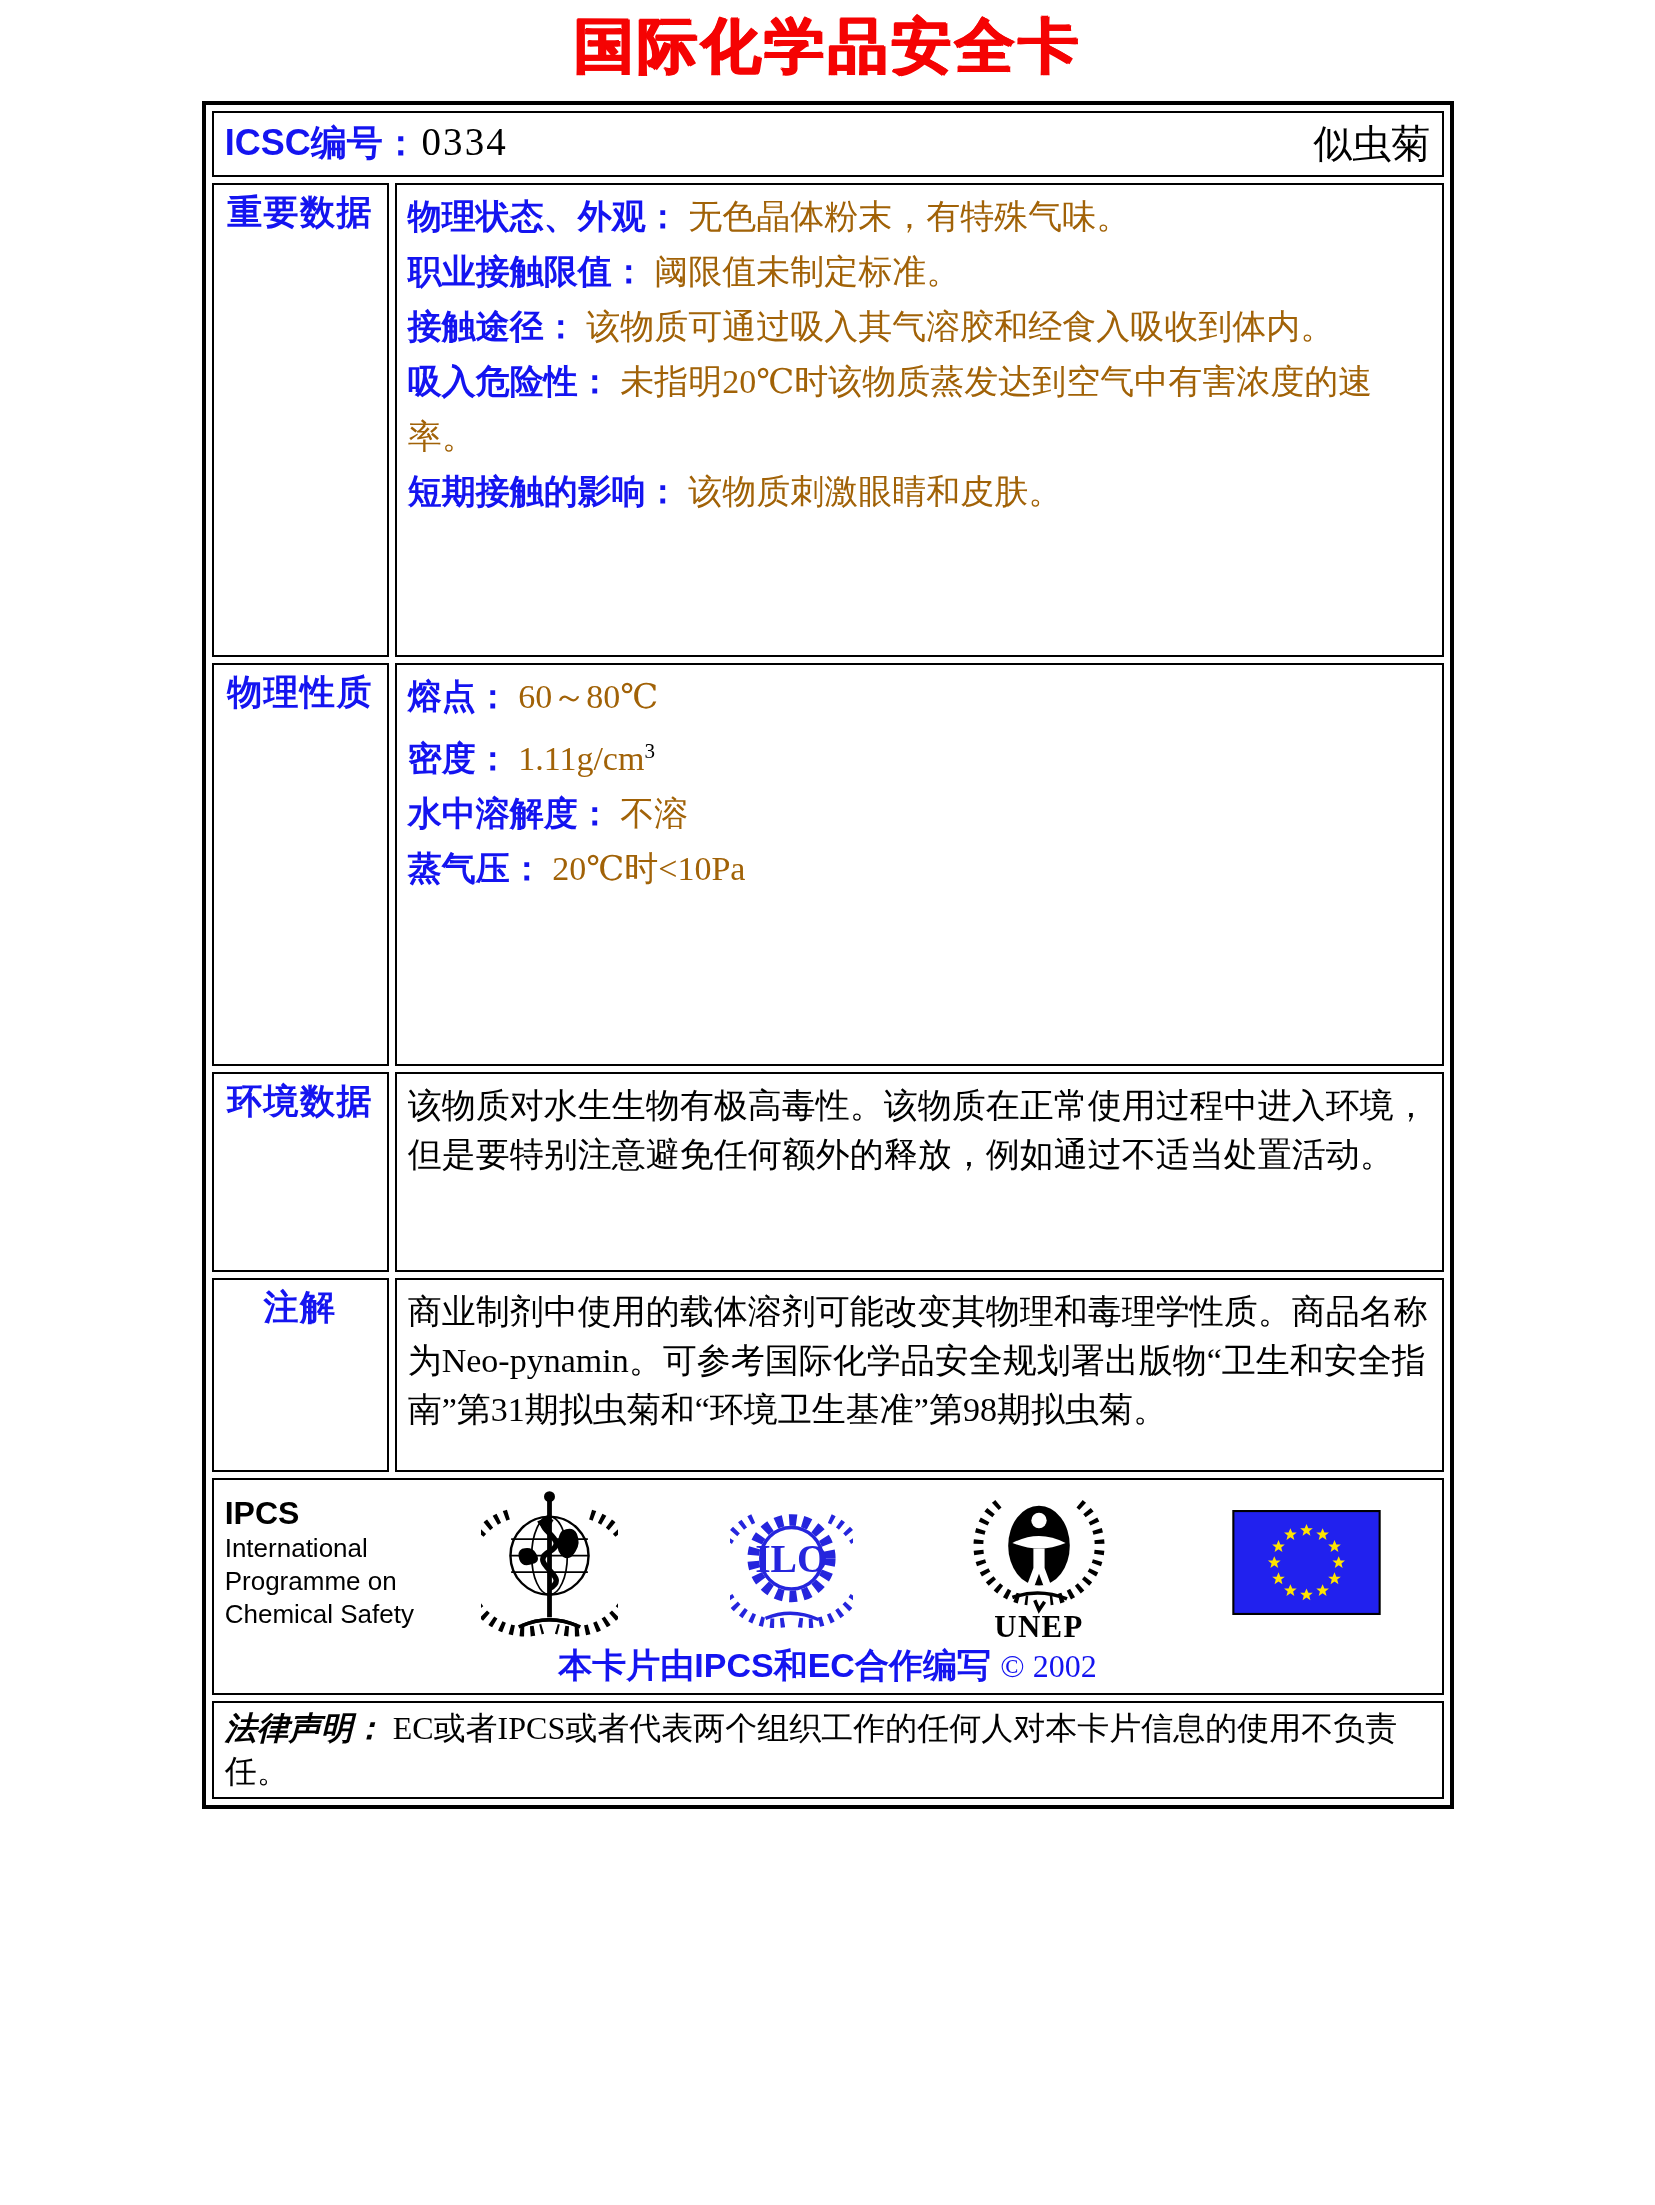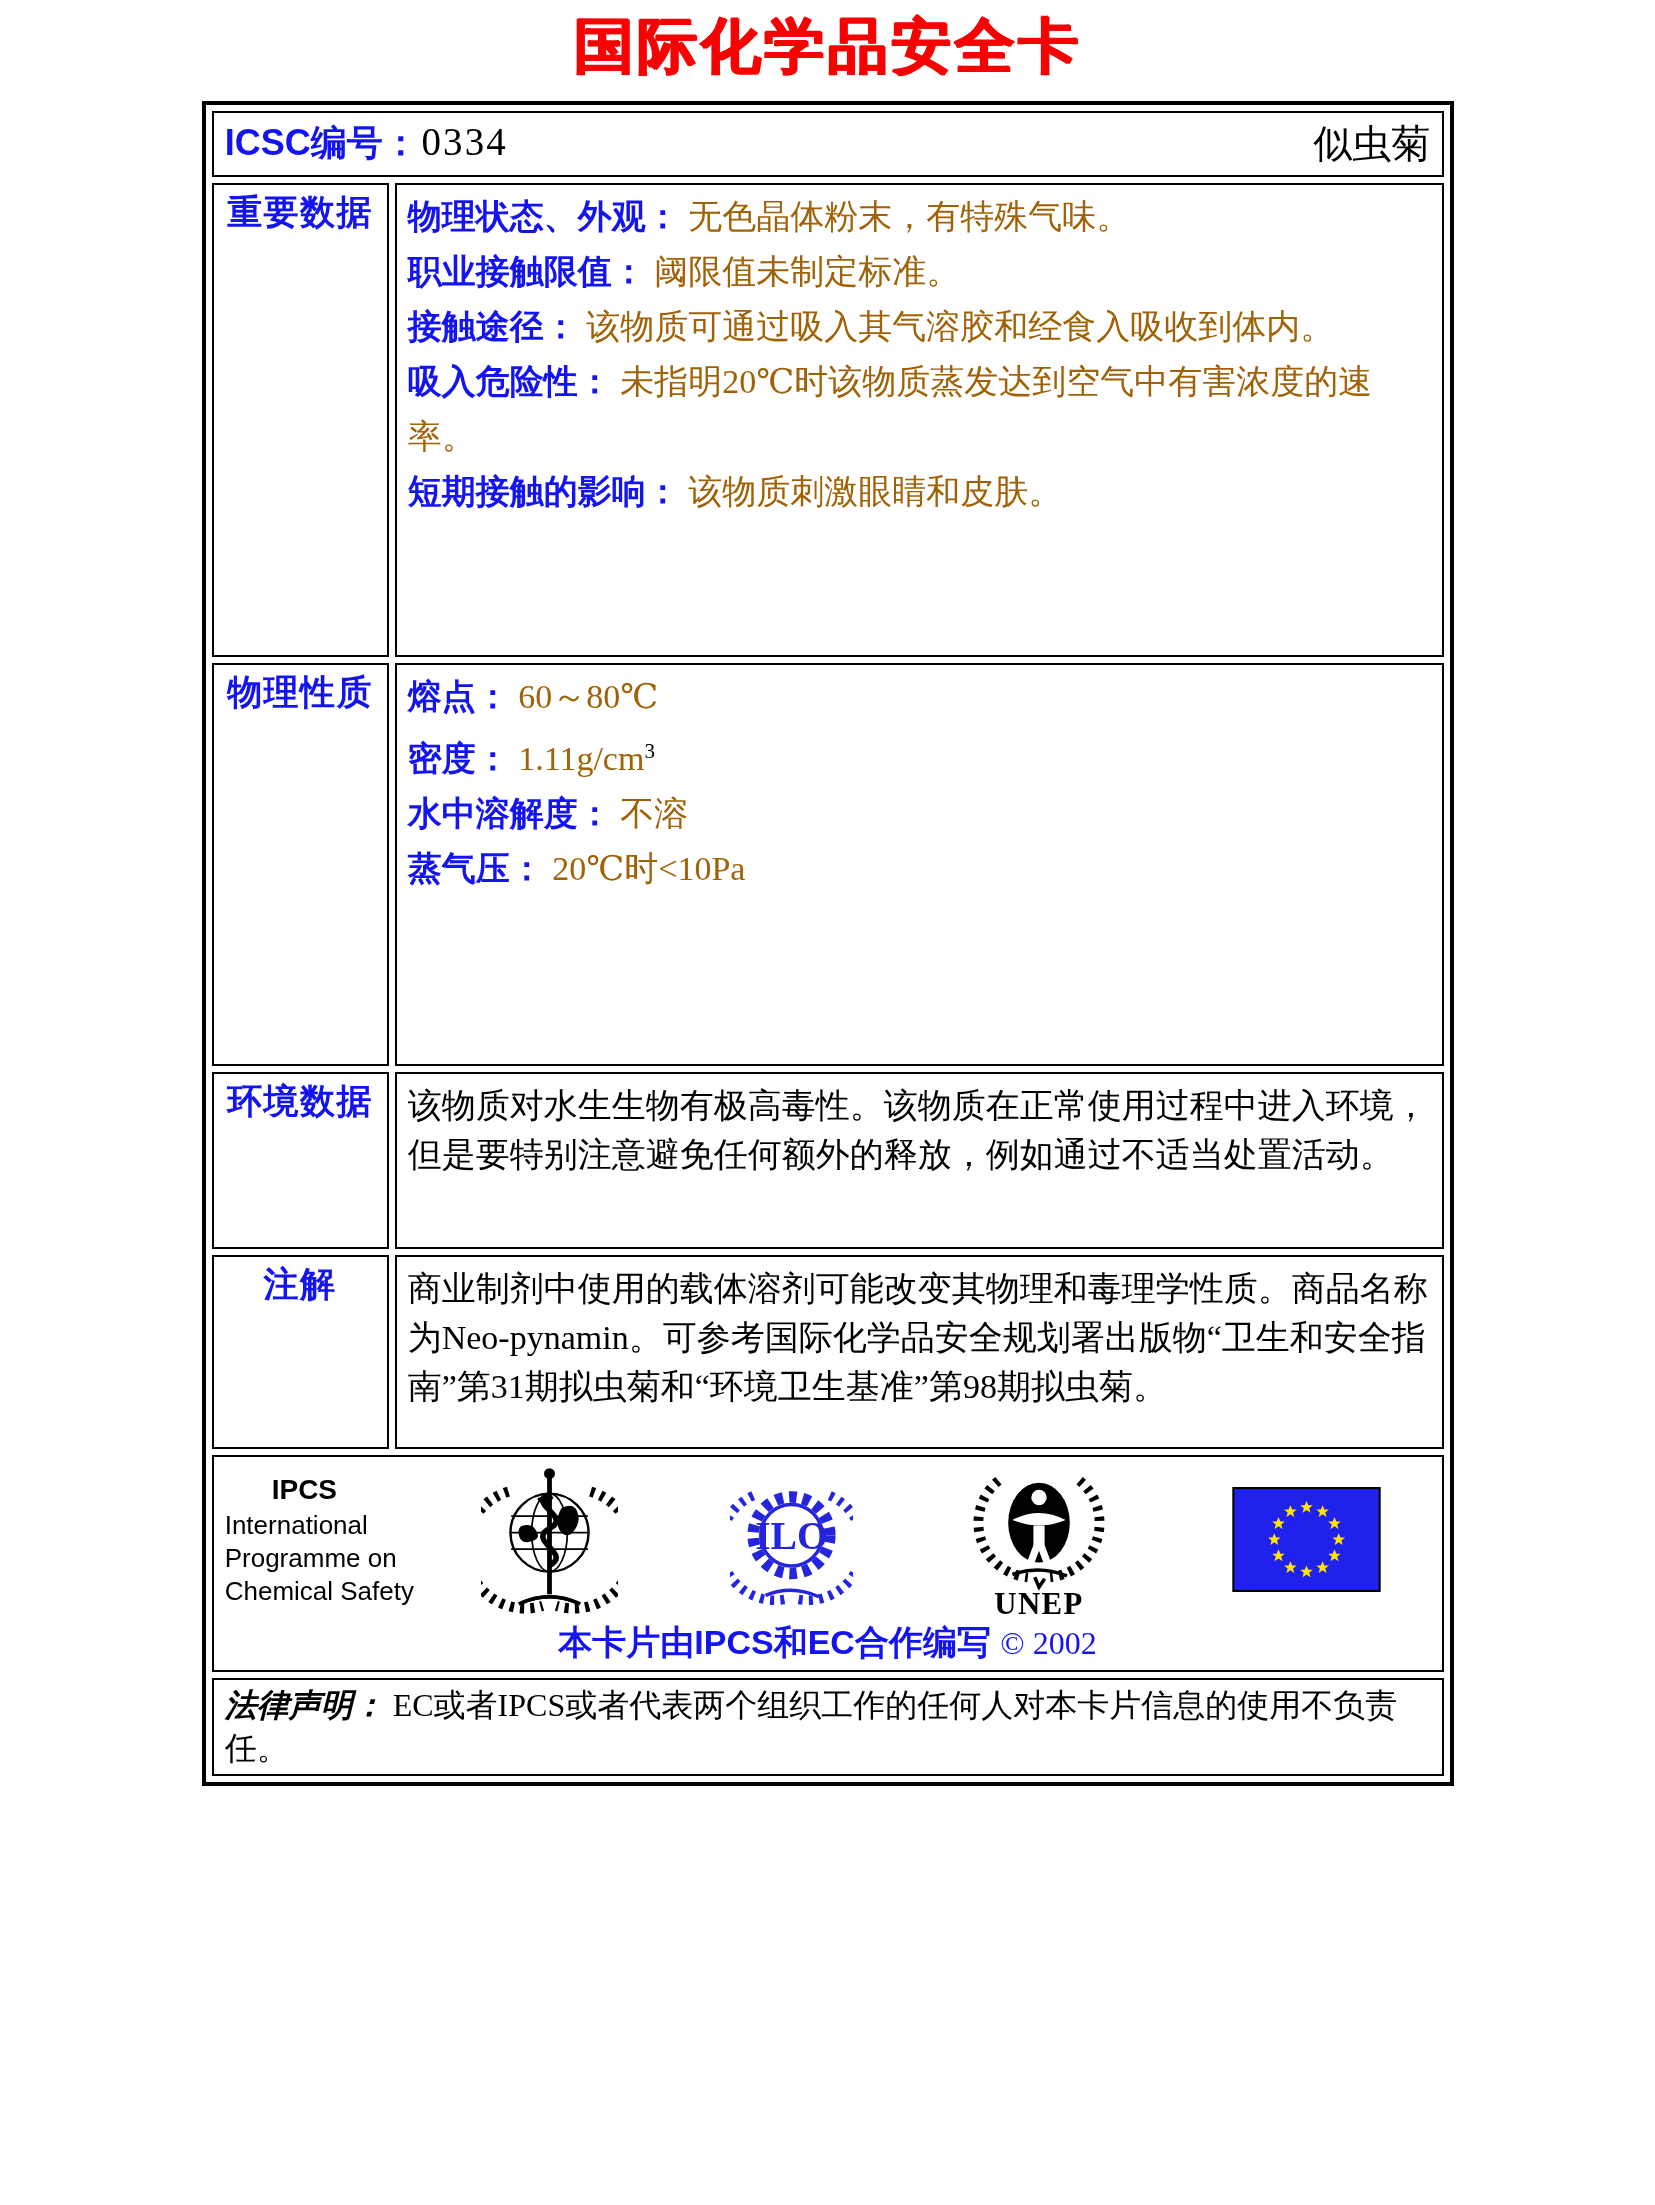--- a/index.html
+++ b/index.html
@@ -17,21 +17,21 @@
   table.icsc{width:100%;border-collapse:separate;border-spacing:6.3px;table-layout:fixed;}
   table.icsc td{
     border:2.8px solid #000;background:#fff;box-sizing:border-box;
     vertical-align:top;padding:4.2px 11.2px;
   }
   col.c-label{width:177px;}
   
   tr.r-header td{height:59px;}
   tr.r-important td{height:474px;}
   tr.r-physical td{height:403px;}
-  tr.r-environment td{height:177px;}
+  tr.r-environment td{height:200px;}
   tr.r-notes td{height:194px;}
   tr.r-additional td{height:107px;}
   tr.r-footer td{height:191px;}
   tr.r-legal td{height:56px;}
 
   .header-cell{padding:5.6px 14px;}
   .header-flex{display:flex;justify-content:space-between;align-items:center;height:100%;}
   .icsc-label{color:#1414f0;font-family:"Liberation Sans","DejaVu Sans",sans-serif;font-weight:bold;font-size:36px;}
   .icsc-number{font-size:39px;letter-spacing:2.1px;}
   .chem-name{font-size:39px;}
@@ -47,21 +47,21 @@
     color:#1414f0;font-family:"Liberation Sans","DejaVu Sans",sans-serif;
     font-weight:bold;
   }
   .inline-value{color:#a16207;}
   .para{line-height:49px;margin:2.8px 0 0 0;}
   sup.unit-sup{font-size:0.62em;vertical-align:super;}
 
   .footer-cell{padding:9.8px 15.4px;}
   .logo-row{display:flex;align-items:center;}
   .ipcs-block{font-family:"Liberation Sans","DejaVu Sans",sans-serif;width:196px;flex:none;}
-  .ipcs-acronym{font-size:28px;font-weight:bold;line-height:38px;margin-left:47px;}
+  .ipcs-acronym{font-size:32px;font-weight:bold;line-height:38px;}
   .ipcs-line{font-size:26px;line-height:33px;}
   .logo{flex:none;}
   .logo-who{margin-left:60px;}
   .logo-ilo{margin-left:112px;}
   .logo-unep{margin-left:116px;}
   .logo-eu{margin-left:123px;}
   .unep-wordmark{font-family:"Liberation Serif",serif;font-weight:bold;}
   .credit-line{
     text-align:center;color:#1414f0;margin-top:1.4px;
     font-family:"Liberation Sans","DejaVu Sans",sans-serif;

